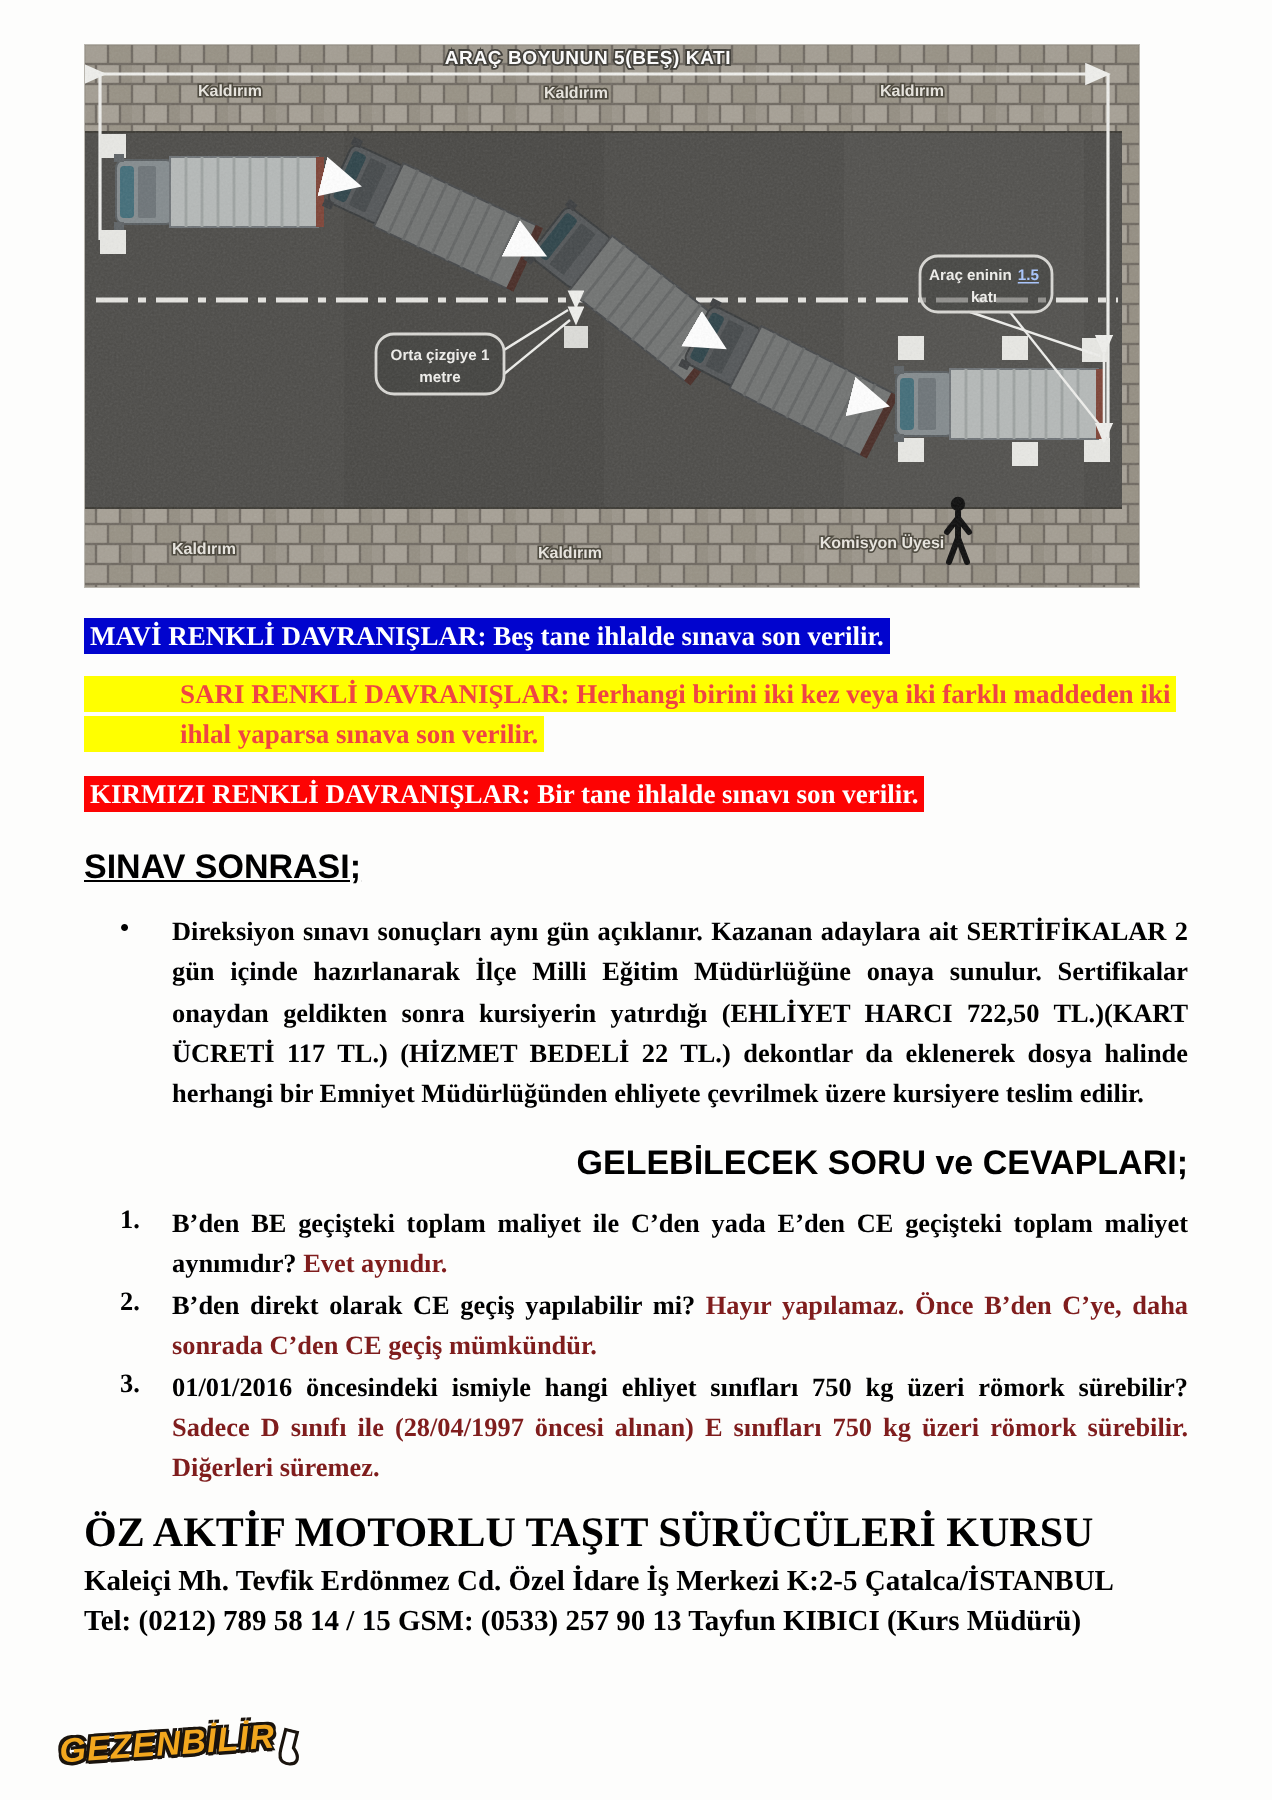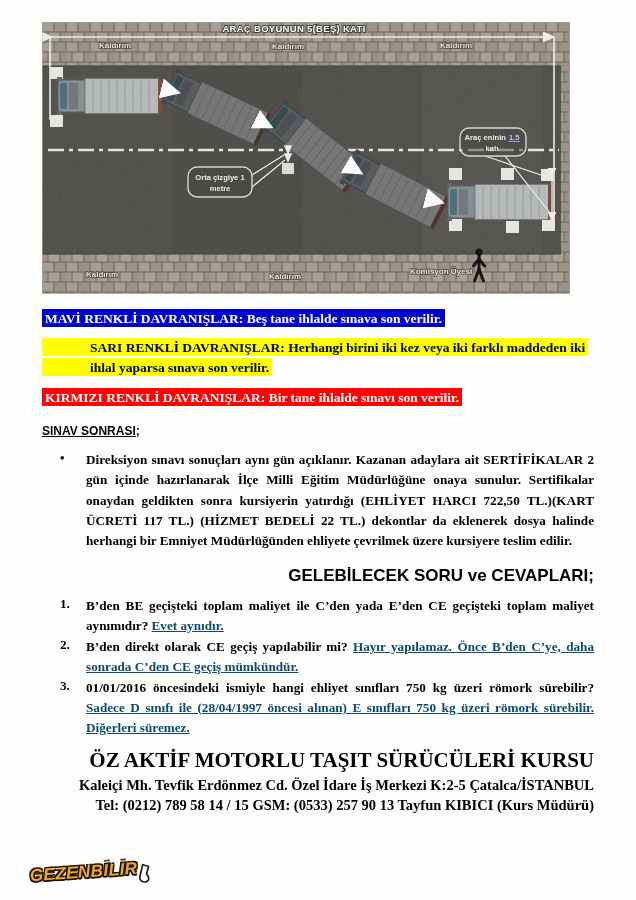--- a/index.html
+++ b/index.html
@@ -7,38 +7,38 @@
   .page{position:relative;width:636px;height:900px;background:#fdfdfc;box-sizing:border-box;padding:22px 42px 0 42px;}
 
   .doc-title{color:#c00000;font-weight:bold;font-size:13.5px;letter-spacing:.2px;margin:0 0 16px 0;}
 
   .figure-wrap{width:584px;height:272px;margin:0 0 14px 0;}
 
   .legend-heading{font-weight:bold;font-size:13.5px;text-decoration:underline;margin:0 0 12px 0;color:#000;}
   .hl-row{margin:0 0 10px 0;font-size:13.5px;font-weight:bold;line-height:1.48;max-width:552px;}
   .hl{padding:1.5px 3px;box-decoration-break:clone;text-align:right;-webkit-box-decoration-break:clone;}
   .hl-blue{background:#0104ce;color:#ffffff;}
-  .hl-yellow{background:#ffff00;color:#000000;padding-left:48px;}
+  .hl-yellow{background:#ffff00;color:#ef4444;padding-left:48px;}
   .hl-red{background:#fd0303;color:#ffffff;}
 
   .sans-heading{font-family:"Liberation Sans","DejaVu Sans",sans-serif;font-weight:bold;color:#000;}
-  .after-heading{font-size:12px;text-decoration:underline;margin:16px 0 12px 0;}
+  .after-heading{font-size:17px;text-decoration:underline;margin:16px 0 12px 0;}
   .qa-heading{font-size:17px;margin:14px 0 10px 0;text-align:right;}
 
   .bullet-row{display:flex;margin:0 0 2px 0;}
   .bullet-dot{width:26px;padding-left:18px;font-size:13px;font-weight:bold;flex:0 0 auto;}
   .bullet-text{flex:1;font-size:13.2px;font-weight:bold;text-align:justify;line-height:1.54;color:#000;}
 
   .qa-list{margin:0;}
   .qa-item{display:flex;margin:0 0 1px 0;}
   .qa-num{width:26px;padding-left:18px;font-size:13.2px;font-weight:bold;flex:0 0 auto;}
   .qa-body{flex:1;font-size:13.2px;font-weight:bold;text-align:justify;line-height:1.52;color:#000;}
-  .answer{color:#0c4a6e;text-decoration:underline;}
-
-  .footer{text-align:right;margin-top:10px;}
+  .answer{color:#7f1d1d;}
+
+  .footer{text-align:left;margin-top:10px;}
   .footer-company{font-size:21px;font-weight:bold;margin:0 0 4px 0;color:#000;}
   .footer-line{font-size:14.5px;font-weight:bold;margin:0 0 3px 0;color:#000;}
 
   .logo{position:absolute;left:30px;top:862px;transform:rotate(-4deg);display:flex;align-items:flex-start;}
   .logo-text{font-family:"Liberation Sans","DejaVu Sans",sans-serif;font-weight:bold;font-style:italic;
     font-size:17px;color:#f2a71e;letter-spacing:.5px;
     text-shadow:-1.4px -1.4px 0 #1a140e,1.4px -1.4px 0 #1a140e,-1.4px 1.4px 0 #1a140e,1.4px 1.4px 0 #1a140e,0 1.8px 0 #1a140e;}
   .boot{margin-left:-2px;margin-top:6px;transform:rotate(18deg);}
 
   

